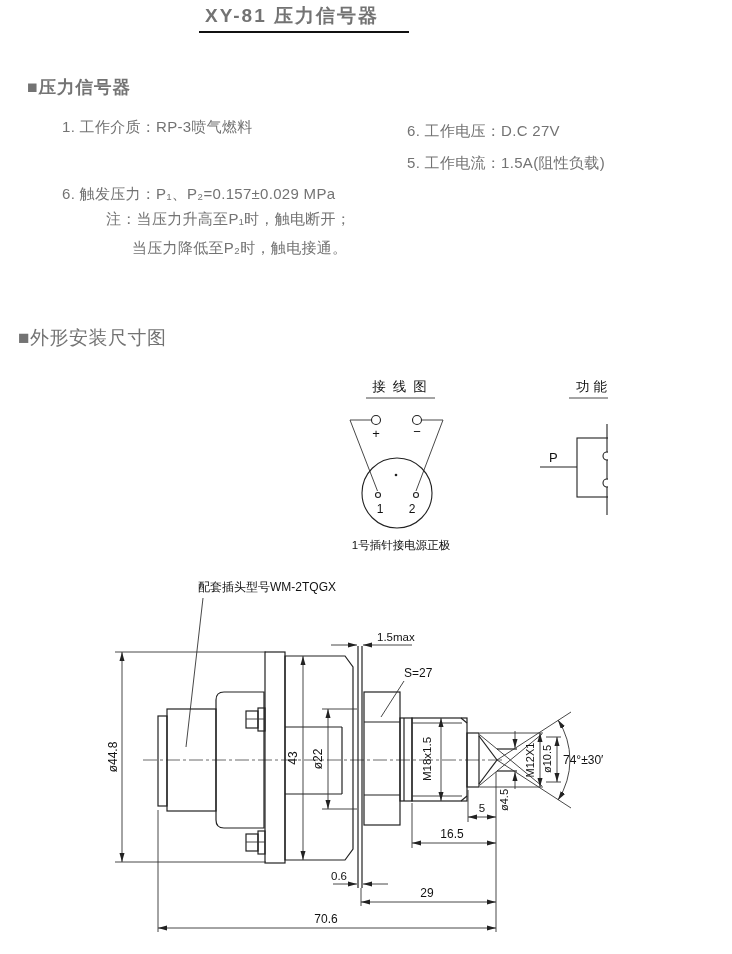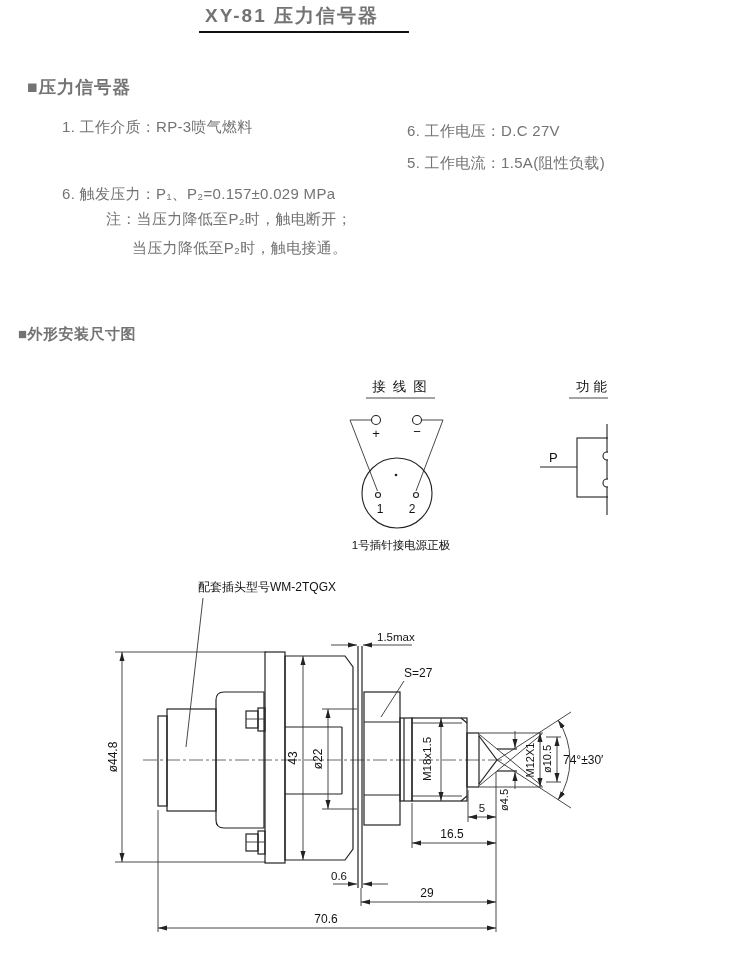--- a/index.html
+++ b/index.html
@@ -3,21 +3,21 @@
 <meta charset="utf-8">
 <style>
   html,body{margin:0;padding:0;background:#fff;}
   .page{position:relative;width:608px;height:954px;background:#ffffff;overflow:hidden;
         font-family:"Liberation Sans","DejaVu Sans",sans-serif;color:#737373;}
   .abs{position:absolute;white-space:nowrap;}
   .title-wrap{position:absolute;top:3px;left:0;right:0;text-align:center;}
   .doc-title{display:inline-block;font-size:19px;font-weight:bold;letter-spacing:2px;
              padding:0 30px 2px 6px;border-bottom:2px solid #111;}
   .hdr1{font-size:17.5px;font-weight:bold;letter-spacing:1px;}
-  .hdr2{font-size:15px;font-weight:bold;letter-spacing:0.5px;}
+  .hdr2{font-size:19px;font-weight:normal;letter-spacing:0.5px;}
   .row{font-size:15px;letter-spacing:0.3px;}
   svg{position:absolute;left:0;}
   .ln{stroke:#222;stroke-width:1.2;fill:none;}
   .fig{stroke:#222;stroke-width:1.1;fill:none;}
   .thin{stroke:#333;stroke-width:0.9;fill:none;}
   .cl{stroke:#444;stroke-width:0.8;fill:none;stroke-dasharray:14 3 3 3;}
   .st{font-family:"Liberation Sans","DejaVu Sans",sans-serif;font-size:12px;fill:#111;}
   .st11{font-size:11px;}
   .st115{font-size:11.5px;}
   .st13{font-size:13px;}
@@ -30,21 +30,21 @@
 <div class="page">
 
   <div class="title-wrap">
     <span class="doc-title">XY-81 压力信号器</span>
   </div>
 
   <div class="abs hdr1" style="left:27px;top:75px">■压力信号器</div>
 
   <div class="abs row" style="left:62px;top:118px">1. 工作介质：RP-3喷气燃料</div>
   <div class="abs row" style="left:62px;top:185px">6. 触发压力：P₁、P₂=0.157±0.029 MPa</div>
-  <div class="abs row" style="left:106px;top:210px">注：当压力降低至P₂时，触电断开；</div>
+  <div class="abs row" style="left:106px;top:210px">注：当压力升高至P₁时，触电断开；</div>
   <div class="abs row" style="left:132px;top:239px">当压力降低至P₂时，触电接通。</div>
 
   <div class="abs row" style="left:407px;top:122px">6. 工作电压：D.C 27V</div>
   <div class="abs row" style="left:407px;top:154px">5. 工作电流：1.5A(阻性负载)；0.5A(电感-电阻负载)</div>
 
   <div class="abs hdr2" style="left:18px;top:325px">■外形安装尺寸图</div>
 
   <svg width="732" height="600" viewBox="0 354 732 600" style="top:354px">
     <defs>
       <marker id="ae" markerWidth="11" markerHeight="7" refX="10" refY="2.8" orient="auto">

